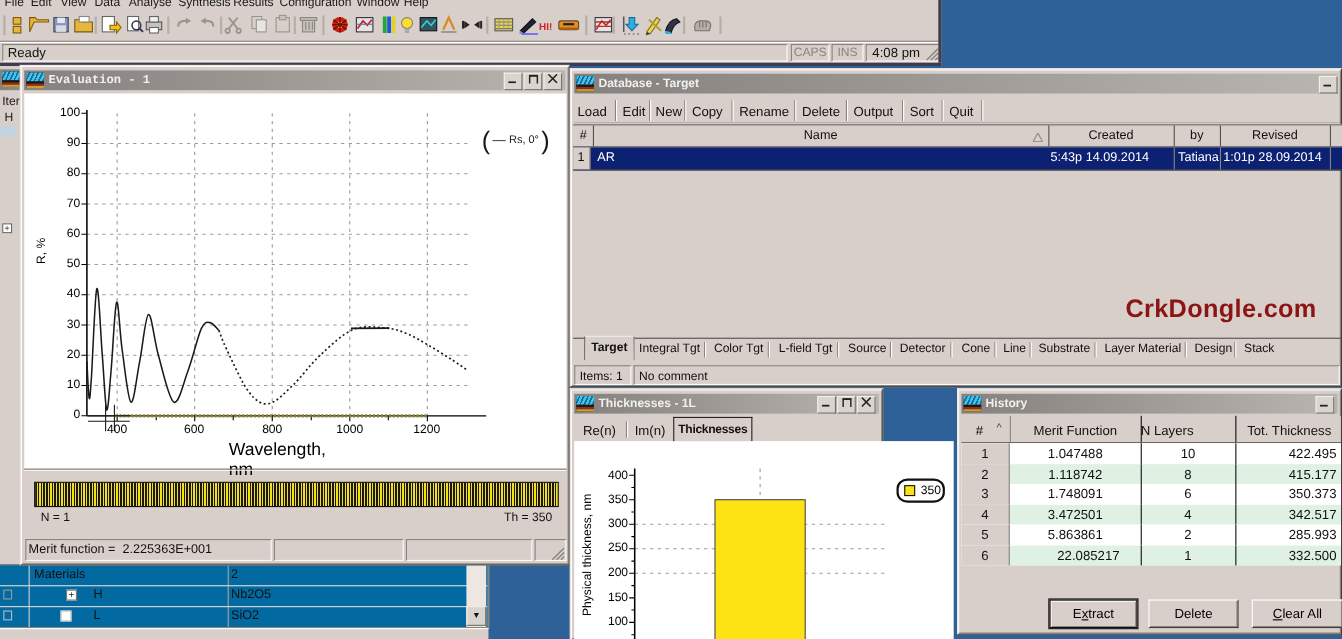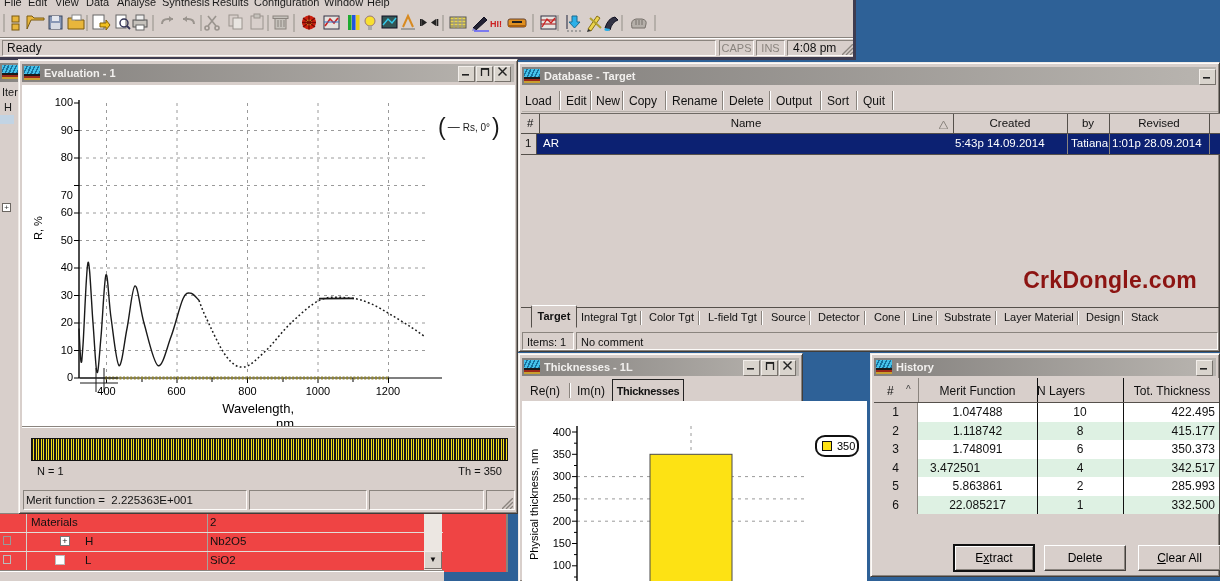--- a/index.html
+++ b/index.html
@@ -206,21 +206,21 @@
 <div class="abs" style="left:0; top:60px; width:20px; height:521px; background:#d8cfcb;">
   <div class="abs" style="left:0; top:3px; width:20px; height:19px; background:linear-gradient(90deg,#84817e,#8c8986);">
     <span class="olicon" style="margin-left:2px; margin-top:2px;"><i style="top:0;height:8px;background:repeating-linear-gradient(115deg,#45c2ea 0 2px,#17719c 2px 3.5px);"></i><i style="top:8px;height:2px;background:#1a1a1a;"></i><i style="top:10px;height:2px;background:#9c2818;"></i><i style="top:12px;height:2px;background:#c8a030;"></i></span>
   </div>
   <div class="abs" style="left:2px; top:26px; font-size:11px; color:#1a1a1a;">Iter</div>
   <div class="abs" style="left:4px; top:41px; font-size:11px; color:#1a1a1a;">H</div>
   <div class="abs" style="left:0px; top:55px; width:14px; height:9px; background:#c2d4e4;"></div>
   <div class="abs" style="left:2px; top:143px; width:9px; height:9px; border:1px solid #6b6661; background:#fff; font-size:8px; line-height:7px; text-align:center; color:#333;">+</div>
 </div>
 
-<div class="abs" style="left:0; top:513px; width:508px; height:59px; background:#ef4444; border-right:2px solid #8a847e;">
+<div class="abs" style="left:0; top:513px; width:445px; height:59px; background:#0369a1; border-right:2px solid #8a847e;">
   <div class="abs" style="left:0; top:0; width:443px; height:1px; background:#8a847e;"></div>
   <div class="abs gline" style="left:207px; top:0; width:1px; height:58px;"></div>
   <div class="abs gline" style="left:26px; top:0; width:1px; height:58px; background:#d5d0cb;"></div>
   <div class="abs" style="left:0; top:19px; width:443px; height:1px; background:#e2ddd8;"></div>
   <div class="abs" style="left:0; top:38px; width:443px; height:1px; background:#e2ddd8;"></div>
   <div class="abs" style="left:31px; top:3px; font-size:11.5px; color:#111;">Materials</div>
   <div class="abs" style="left:210px; top:3px; font-size:11.5px; color:#111;">2</div>
   <div class="abs" style="left:60px; top:23px; width:10px; height:10px; border:1px solid #777; background:#fff; font-size:9px; line-height:8px; text-align:center; color:#222;">+</div>
   <div class="abs" style="left:85px; top:22px; font-size:11.5px; color:#111;">H</div>
   <div class="abs" style="left:210px; top:22px; font-size:11.5px; color:#111;">Nb2O5</div>
@@ -230,21 +230,21 @@
   <div class="abs" style="left:3px; top:23px; width:8px; height:9px; border:1px solid #999;"></div>
   <div class="abs" style="left:3px; top:42px; width:8px; height:9px; border:1px solid #bbb;"></div>
 
   <div class="abs" style="left:424px; top:0px; width:18px; height:58px; background:#ece7e2;"></div>
   <div class="abs btn3" style="left:424px; top:38px; width:18px; height:18px; line-height:16px; font-size:8px; color:#111;">▼</div>
 </div>
 
 <div class="abs" style="left:0; top:571px; width:444px; height:10px; background:#d8cfcb; border-top:1px solid #fff; box-shadow:0 -1px 0 #8a847e;"></div>
 
 <div class="win" id="evalwin" style="left:18px; top:59px; width:500px; height:455px;">
-  <div class="tbar" style="top:4px;">
+  <div class="tbar" style="top:4px;font-family:Liberation Mono, monospace;">
     <span class="olicon">
         <i style="top:0;height:8px;background:repeating-linear-gradient(115deg,#45c2ea 0 2px,#17719c 2px 3.5px);"></i>
         <i style="top:8px;height:2px;background:#1a1a1a;"></i>
         <i style="top:10px;height:2px;background:#9c2818;"></i>
         <i style="top:12px;height:2px;background:#c8a030;"></i>
       </span>
     <span>Evaluation - 1</span>
     <span class="btn3" style="right:39px; top:2px;"><svg width="9" height="9">
           <rect x="0" y="7" width="7" height="1.6" fill="#222"></rect>
         </svg></span>
@@ -323,34 +323,34 @@
         <line x1="58" y1="293" x2="96" y2="293"></line>
           <line x1="58" y1="298" x2="96" y2="298"></line>
         <line x1="74" y1="283" x2="74" y2="307"></line>
           <line x1="82" y1="283" x2="82" y2="307"></line>
       </g>
     </svg>
 
     <div class="abs" style="left:21px; top:11px; width:30px; text-align:right; font-size:11px;">100</div>
     <div class="abs" style="left:21px; top:39px; width:30px; text-align:right; font-size:11px;">90</div>
     <div class="abs" style="left:21px; top:66px; width:30px; text-align:right; font-size:11px;">80</div>
-    <div class="abs" style="left:21px; top:104px; width:30px; text-align:right; font-size:11px;">70</div>
+    <div class="abs" style="left:21px; top:94px; width:30px; text-align:right; font-size:11px;">70</div>
     <div class="abs" style="left:21px; top:121px; width:30px; text-align:right; font-size:11px;">60</div>
     <div class="abs" style="left:21px; top:149px; width:30px; text-align:right; font-size:11px;">50</div>
     <div class="abs" style="left:21px; top:176px; width:30px; text-align:right; font-size:11px;">40</div>
     <div class="abs" style="left:21px; top:204px; width:30px; text-align:right; font-size:11px;">30</div>
     <div class="abs" style="left:21px; top:231px; width:30px; text-align:right; font-size:11px;">20</div>
     <div class="abs" style="left:21px; top:259px; width:30px; text-align:right; font-size:11px;">10</div>
     <div class="abs" style="left:21px; top:286px; width:30px; text-align:right; font-size:11px;">0</div>
     <div class="abs" style="left:72px; top:300px; width:25px; text-align:center; font-size:11px;">400</div>
     <div class="abs" style="left:142px; top:300px; width:25px; text-align:center; font-size:11px;">600</div>
     <div class="abs" style="left:213px; top:300px; width:25px; text-align:center; font-size:11px;">800</div>
     <div class="abs" style="left:281px; top:300px; width:30px; text-align:center; font-size:11px;">1000</div>
     <div class="abs" style="left:351px; top:300px; width:30px; text-align:center; font-size:11px;">1200</div>
-    <div class="abs" style="left:186px; top:316px; width:86px; text-align:right; font-size:13px;">Wavelength, nm</div>
+    <div class="abs" style="left:186px; top:316px; width:86px; text-align:left; font-size:16px;">Wavelength, nm</div>
     <div class="abs" style="left:1px; top:134px; width:30px; font-size:11px; transform:rotate(-90deg); transform-origin:center; white-space:nowrap;">R, %</div>
 
     <div class="abs" style="left:416px; top:30px; width:70px; height:24px; display:flex; align-items:center; color:#1a1a1a;">
       <span style="font-size:23px; font-weight:300;">(</span>
       <span style="font-size:12px; margin:0 3px 0 2px;">—</span>
       <span style="font-size:10px;">Rs, 0°</span>
       <span style="font-size:23px; font-weight:300; margin-left:2px;">)</span>
     </div>
   </div>
 
@@ -591,37 +591,37 @@
       <div class="abs" style="left:0; top:37.0px; width:345px; height:18.5px; background:#fff;">
         <span class="abs" style="left:0; top:0; bottom:0; width:44px; background:#d8cfcb; border-right:1px solid #8a847e; text-align:center; padding-top:2px;">3</span>
         <span class="abs" style="left:44px; top:2px; width:119px; text-align:center;">1.748091</span>
         <span class="abs" style="left:163px; top:0; bottom:0; width:1px; background:#111;"></span>
         <span class="abs" style="left:163px; top:2px; width:86px; text-align:center;">6</span>
         <span class="abs" style="left:249px; top:0; bottom:0; width:1px; background:#111;"></span>
         <span class="abs" style="left:249px; top:2px; width:92px; text-align:right;">350.373</span>
       </div>
       <div class="abs" style="left:0; top:55.5px; width:345px; height:18.5px; background:#def1e3;">
         <span class="abs" style="left:0; top:0; bottom:0; width:44px; background:#d8cfcb; border-right:1px solid #8a847e; text-align:center; padding-top:2px;">4</span>
-        <span class="abs" style="left:56px; top:2px; width:119px; ">3.472501</span>
+        <span class="abs" style="left:44px; top:2px; width:119px; text-align:center;">3.472501</span>
         <span class="abs" style="left:163px; top:0; bottom:0; width:1px; background:#111;"></span>
         <span class="abs" style="left:163px; top:2px; width:86px; text-align:center;">4</span>
         <span class="abs" style="left:249px; top:0; bottom:0; width:1px; background:#111;"></span>
         <span class="abs" style="left:249px; top:2px; width:92px; text-align:right;">342.517</span>
       </div>
       <div class="abs" style="left:0; top:74.0px; width:345px; height:18.5px; background:#fff;">
         <span class="abs" style="left:0; top:0; bottom:0; width:44px; background:#d8cfcb; border-right:1px solid #8a847e; text-align:center; padding-top:2px;">5</span>
         <span class="abs" style="left:44px; top:2px; width:119px; text-align:center;">5.863861</span>
         <span class="abs" style="left:163px; top:0; bottom:0; width:1px; background:#111;"></span>
         <span class="abs" style="left:163px; top:2px; width:86px; text-align:center;">2</span>
         <span class="abs" style="left:249px; top:0; bottom:0; width:1px; background:#111;"></span>
         <span class="abs" style="left:249px; top:2px; width:92px; text-align:right;">285.993</span>
       </div>
       <div class="abs" style="left:0; top:92.5px; width:345px; height:18.5px; background:#def1e3;">
         <span class="abs" style="left:0; top:0; bottom:0; width:44px; background:#d8cfcb; border-right:1px solid #8a847e; text-align:center; padding-top:2px;">6</span>
-        <span class="abs" style="left:44px; top:2px; width:119px; text-align:center;">22.085217</span>
+        <span class="abs" style="left:56px; top:2px; width:119px; text-align:center;">22.085217</span>
         <span class="abs" style="left:163px; top:0; bottom:0; width:1px; background:#111;"></span>
         <span class="abs" style="left:163px; top:2px; width:86px; text-align:center;">1</span>
         <span class="abs" style="left:249px; top:0; bottom:0; width:1px; background:#111;"></span>
         <span class="abs" style="left:249px; top:2px; width:92px; text-align:right;">332.500</span>
       </div>
     </div>
 
 
   <div class="abs" style="left:3px; top:190px; width:345px; height:30px;">
     <span class="abs" style="left:80px; top:1px; width:80px; height:26px; background:#d8cfcb; border:1px solid #111; box-shadow:inset 1px 1px 0 #fff, inset -1px -1px 0 #8a847e, 0 0 0 1px #111; font-size:12px; text-align:center; padding-top:5px;">E<span style="text-decoration:underline;">x</span>tract</span>

